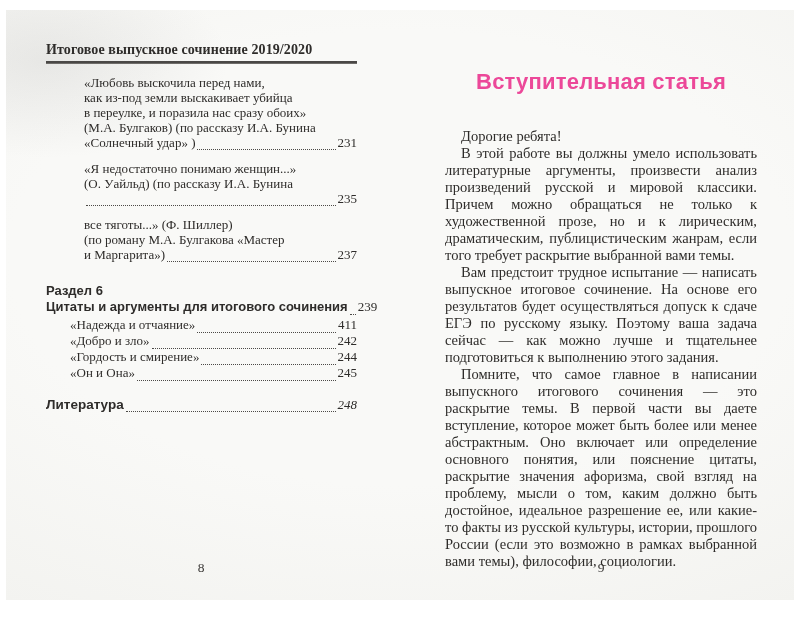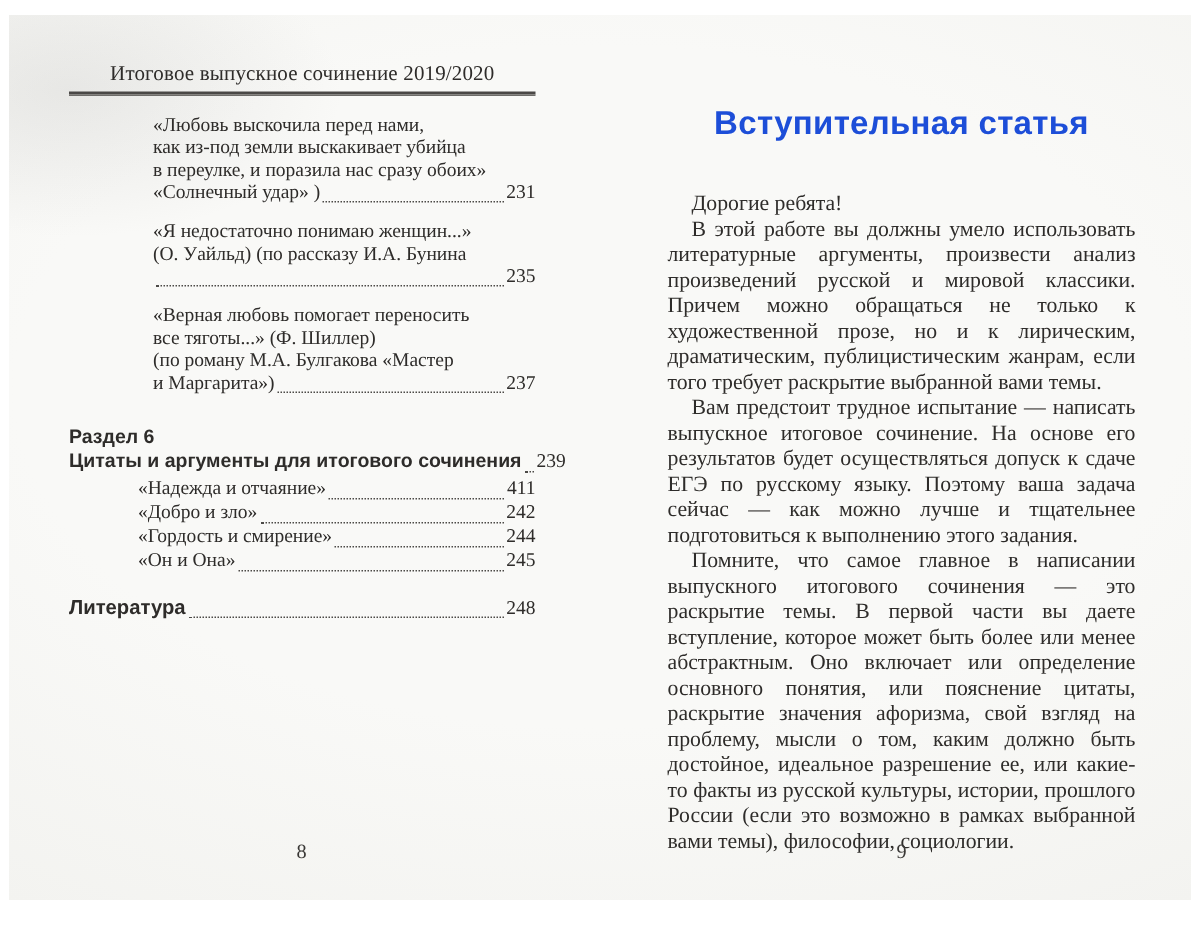--- a/index.html
+++ b/index.html
@@ -13,87 +13,87 @@
       radial-gradient(260px 140px at 40px 50px, rgba(190,190,188,.28), rgba(190,190,188,0) 70%),
       radial-gradient(90% 70% at 50% 42%, #f9f9f7 55%, #f3f3f0 100%);
   }
 
   .page { position:absolute; }
   .page-left  { left:46px;  top:42px; width:311px; }
   .page-right { left:445px; top:70px; width:312px; }
 
   
   .running-head {
-    text-align:center; font-weight:normal; font-size:14px; line-height:16px;
+    text-align:left; font-weight:bold; font-size:14px; line-height:16px;
     letter-spacing:.1px; white-space:nowrap;
   }
   .double-rule {
     margin-top:3px; height:3px;
     border-top:2px solid #4a4846; border-bottom:1px solid #6e6c69;
   }
   .toc { margin-top:11px; font-size:13px; line-height:15px; }
-  .toc-entry { margin-left:56px; margin-bottom:11px; }
+  .toc-entry { margin-left:38px; margin-bottom:11px; }
   .toc-entry .ln { white-space:nowrap; }
   .dotline { display:flex; align-items:baseline; }
   .dotline .lbl { white-space:nowrap; }
   .leader { flex:1 1 auto; min-width:6px; border-bottom:1px dotted #4c4a47; margin:0 2px; align-self:flex-end; height:12px; }
   .pg { white-space:nowrap; font-size:13px; }
 
   .section-block { margin-top:21px; font-family:"Liberation Sans", sans-serif; font-weight:bold; font-size:13px; line-height:16px; }
   .section-block .dotline .pg { font-family:"Liberation Serif", serif; font-weight:normal; }
-  .sub-entries { margin-left:46px; margin-top:2px; font-family:"Liberation Serif", serif; font-weight:normal; font-size:13px; line-height:16px; }
+  .sub-entries { margin-left:24px; margin-top:2px; font-family:"Liberation Serif", serif; font-weight:normal; font-size:13px; line-height:16px; }
   .literature { margin-top:16px; font-family:"Liberation Sans", sans-serif; font-weight:bold; font-size:13.5px; }
-  .literature .pg { font-family:"Liberation Serif", serif; font-weight:normal; }
+  .literature .pg { font-family:"Liberation Serif", serif; font-weight:normal;font-style:italic; }
 
   .folio { position:absolute; top:560px; width:100px; text-align:center; font-size:13.5px; color:#3a3836; }
   .folio-left  { left:151px; }
   .folio-right { left:551px; }
 
   
   .chapter-title {
     font-family:"Liberation Sans", sans-serif; font-weight:bold;
     font-size:22px; line-height:24px; text-align:center; letter-spacing:.2px;
-    color:#1d4ed8;
+    color:#ec4899;
   }
   .body-text { margin-top:34px; font-size:14.5px; line-height:17px; text-align:justify; hyphens:auto; }
   .body-text p { text-indent:16px; }
 </style>
 </head>
 <body>
 
 <div class="photo"></div>
 
 <section class="page page-left">
   <div class="running-head">Итоговое выпускное сочинение 2019/2020</div>
   <div class="double-rule"></div>
 
   <div class="toc">
 
     <div class="toc-entry">
       <div class="ln">«Любовь выскочила перед нами,</div>
       <div class="ln">как из-под земли выскакивает убийца</div>
       <div class="ln">в переулке, и поразила нас сразу обоих»</div>
+      <div class="ln">(М.А. Булгаков) (по рассказу И.А. Бунина</div>
       <div class="dotline">
         <span class="lbl">«Солнечный удар» )</span>
         <span class="leader"></span>
         <span class="pg">231</span>
       </div>
     </div>
 
     <div class="toc-entry">
       <div class="ln">«Я недостаточно понимаю женщин...»</div>
       <div class="ln">(О. Уайльд) (по рассказу И.А. Бунина</div>
       <div class="dotline">
         <span class="leader"></span>
         <span class="pg">235</span>
       </div>
     </div>
 
     <div class="toc-entry">
-      <div class="ln">«Верная любовь помогает переносить</div>
       <div class="ln">все тяготы...» (Ф. Шиллер)</div>
       <div class="ln">(по роману М.А. Булгакова «Мастер</div>
       <div class="dotline">
         <span class="lbl">и Маргарита»)</span>
         <span class="leader"></span>
         <span class="pg">237</span>
       </div>
     </div>
 
     <div class="section-block">

